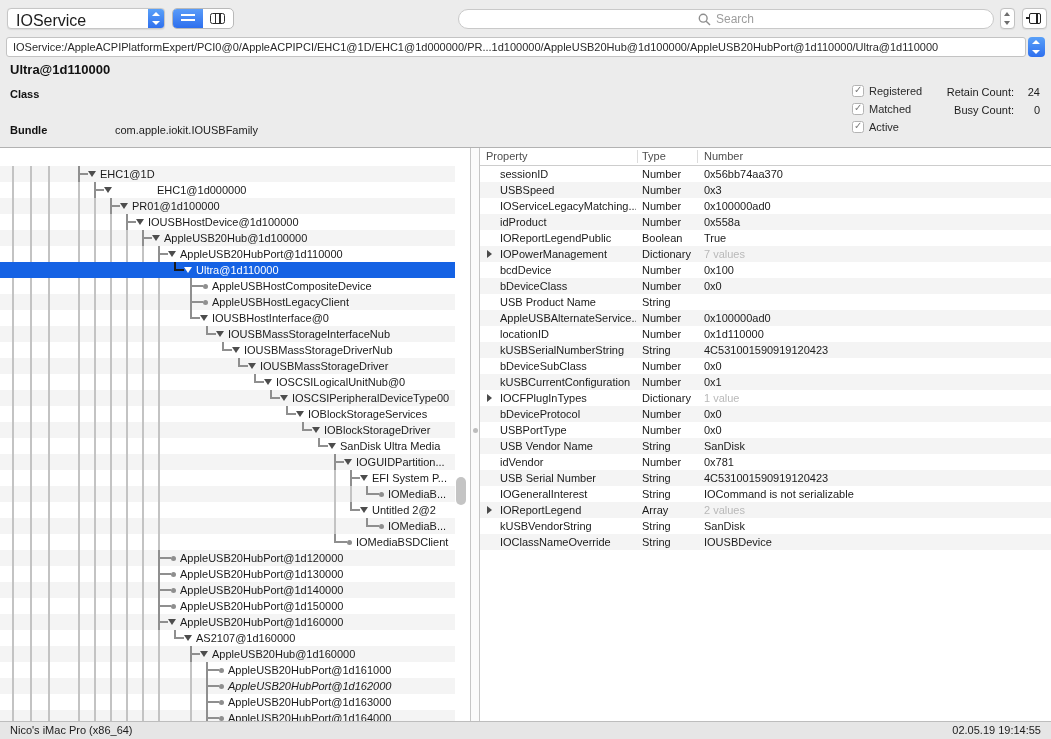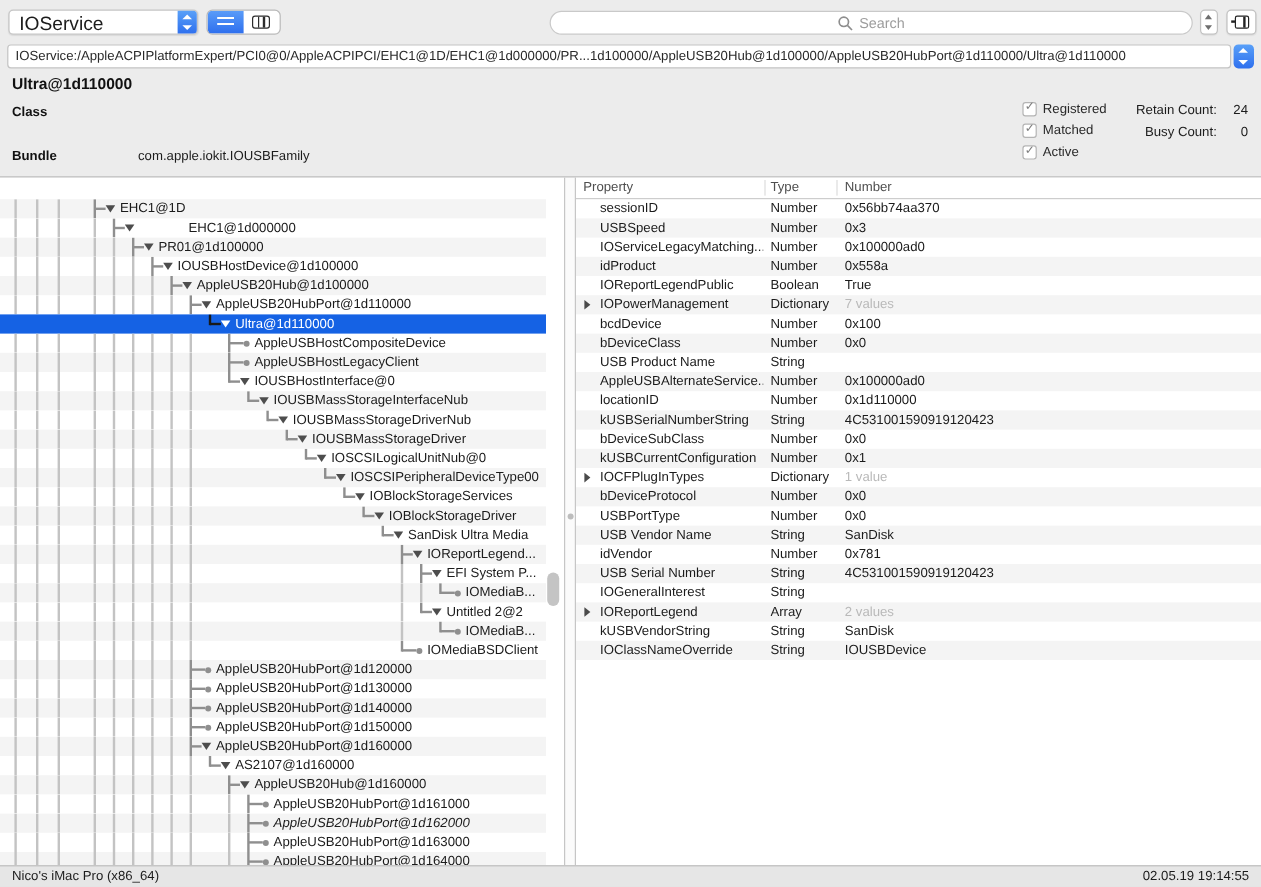--- a/index.html
+++ b/index.html
@@ -429,21 +429,21 @@
           <div class="guide" style="left: 48px; top: 0px; height: 16px; width: 1.5px;"></div>
           <div class="guide" style="left: 78px; top: 0px; height: 16px; width: 1.5px;"></div>
           <div class="guide" style="left: 94px; top: 0px; height: 16px; width: 1.5px;"></div>
           <div class="guide" style="left: 110px; top: 0px; height: 16px; width: 1.5px;"></div>
           <div class="guide" style="left: 126px; top: 0px; height: 16px; width: 1.5px;"></div>
           <div class="guide" style="left: 142px; top: 0px; height: 16px; width: 1.5px;"></div>
           <div class="guide" style="left: 158px; top: 0px; height: 16px; width: 1.5px;"></div>
           <div class="conn" style="left: 334px; top: 0px; height: 16px; width: 1.5px;"></div>
           <div class="conn" style="left: 335px; top: 7px; height: 1.5px; width: 9px;"></div>
           <div class="tri" style="left: 344px;"></div>
-          <div class="tlabel" style="left: 356px;">IOReportLegend...</div>
+          <div class="tlabel" style="left: 356px;">IOGUIDPartition...</div>
         </div>
         <div class="tree-row" style="top: 322px;">
           <div class="guide" style="left: 12px; top: 0px; height: 16px; width: 1.5px;"></div>
           <div class="guide" style="left: 30px; top: 0px; height: 16px; width: 1.5px;"></div>
           <div class="guide" style="left: 48px; top: 0px; height: 16px; width: 1.5px;"></div>
           <div class="guide" style="left: 78px; top: 0px; height: 16px; width: 1.5px;"></div>
           <div class="guide" style="left: 94px; top: 0px; height: 16px; width: 1.5px;"></div>
           <div class="guide" style="left: 110px; top: 0px; height: 16px; width: 1.5px;"></div>
           <div class="guide" style="left: 126px; top: 0px; height: 16px; width: 1.5px;"></div>
           <div class="guide" style="left: 142px; top: 0px; height: 16px; width: 1.5px;"></div>
@@ -796,20 +796,21 @@
           <div class="pcell c-val">0x781</div>
         </div>
         <div class="prow alt" style="top: 322px;">
           <div class="pcell c-prop">USB Serial Number</div>
           <div class="pcell c-type">String</div>
           <div class="pcell c-val">4C531001590919120423</div>
         </div>
         <div class="prow" style="top: 338px;">
           <div class="pcell c-prop">IOGeneralInterest</div>
           <div class="pcell c-type">String</div>
+          <div class="pcell c-val">IOCommand is not serializable</div>
         </div>
         <div class="prow alt" style="top: 354px;">
           <div class="disc"></div>
           <div class="pcell c-prop">IOReportLegend</div>
           <div class="pcell c-type">Array</div>
           <div class="pcell c-val gray">2 values</div>
         </div>
         <div class="prow" style="top: 370px;">
           <div class="pcell c-prop">kUSBVendorString</div>
           <div class="pcell c-type">String</div>

